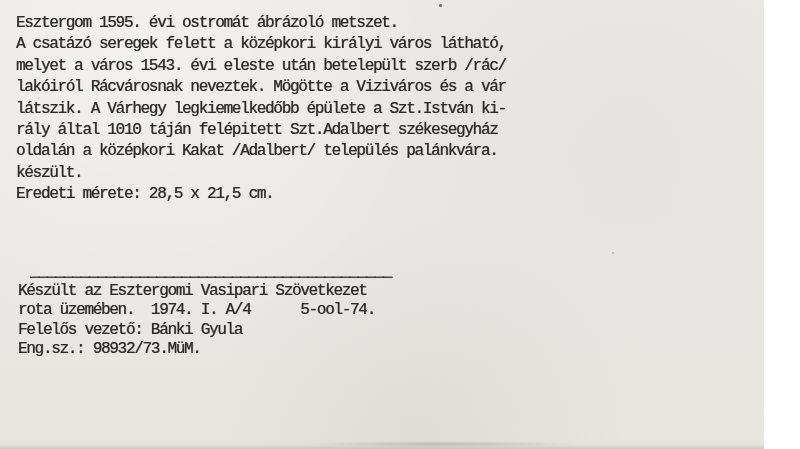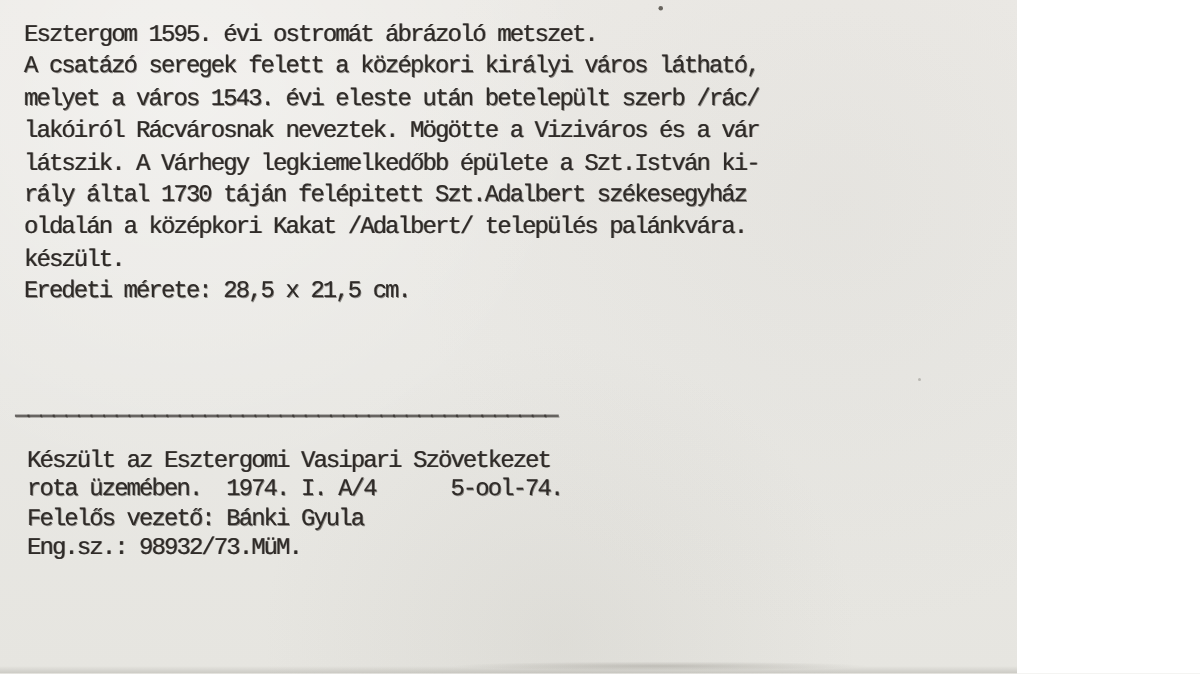--- a/index.html
+++ b/index.html
@@ -1,18 +1,18 @@
 <!DOCTYPE html>
 <html><head>
 <meta charset="utf-8">
 <style>
   html, body { margin: 0; padding: 0; }
   .page {
     position: relative;
-    width: 678px;
+    width: 764px;
     height: 449px;
     overflow: hidden;
     background-color: #e9e8e4;
     background-image:
       radial-gradient(circle at 18% 12%, rgba(255,255,255,0.35), rgba(255,255,255,0) 40%),
       radial-gradient(circle at 82% 30%, rgba(190,188,182,0.12), rgba(190,188,182,0) 45%),
       radial-gradient(circle at 55% 95%, rgba(170,168,160,0.14), rgba(170,168,160,0) 35%),
       linear-gradient(180deg, #eceae6 0%, #e9e8e4 55%, #e6e5e0 100%);
     font-family: "Liberation Mono", "DejaVu Sans Mono", monospace;
     color: #2f2b28;
@@ -24,33 +24,32 @@
     line-height: 21.4px;
     text-shadow: 0.5px 0.4px 0 rgba(47,43,40,0.5), -0.3px 0.2px 0 rgba(47,43,40,0.3);
   }
   .desc-block {
     position: absolute;
     left: 16px;
     top: 13px;
   }
   .divider-line {
     position: absolute;
-    left: 10px;
+    left: 30px;
     top: 262px;
     font-size: 16px;
     letter-spacing: -1.2px;
     line-height: 21.4px;
     white-space: pre;
     text-shadow: 0 -1px 0 rgba(47,43,40,0.55), 0.5px 0.4px 0 rgba(47,43,40,0.5);
   }
   .imprint-block {
     position: absolute;
     left: 18px;
     top: 282px;
-    margin-top: 16px;
   }
   .imprint-block .typeline { line-height: 19.3px; }
   .publisher-block {
     position: absolute;
     left: 18px;
     top: 369px;
   }
   .speck {
     position: absolute;
     background: rgba(60,56,50,0.75);
@@ -75,21 +74,21 @@
 <body>
 
 <div class="page">
 
   <div class="desc-block">
     <div class="typeline">Esztergom 1595. évi ostromát ábrázoló metszet.</div>
     <div class="typeline">A csatázó seregek felett a középkori királyi város látható,</div>
     <div class="typeline">melyet a város 1543. évi eleste után betelepült szerb /rác/</div>
     <div class="typeline">lakóiról Rácvárosnak neveztek. Mögötte a Viziváros és a vár</div>
     <div class="typeline">látszik. A Várhegy legkiemelkedőbb épülete a Szt.István ki-</div>
-    <div class="typeline">rály által 1730 táján felépitett Szt.Adalbert székesegyház</div>
+    <div class="typeline">rály által 1010 táján felépitett Szt.Adalbert székesegyház</div>
     <div class="typeline">oldalán a középkori Kakat /Adalbert/ település palánkvára.</div>
     <div class="typeline">készült.</div>
     <div class="typeline">Eredeti mérete: 28,5 x 21,5 cm.</div>
   </div>
 
   <div class="divider-line">___________________________________________</div>
 
   <div class="imprint-block">
     <div class="typeline">Készült az Esztergomi Vasipari Szövetkezet</div>
     <div class="typeline">rota üzemében.  1974. I. A/4      5-ool-74.</div>

